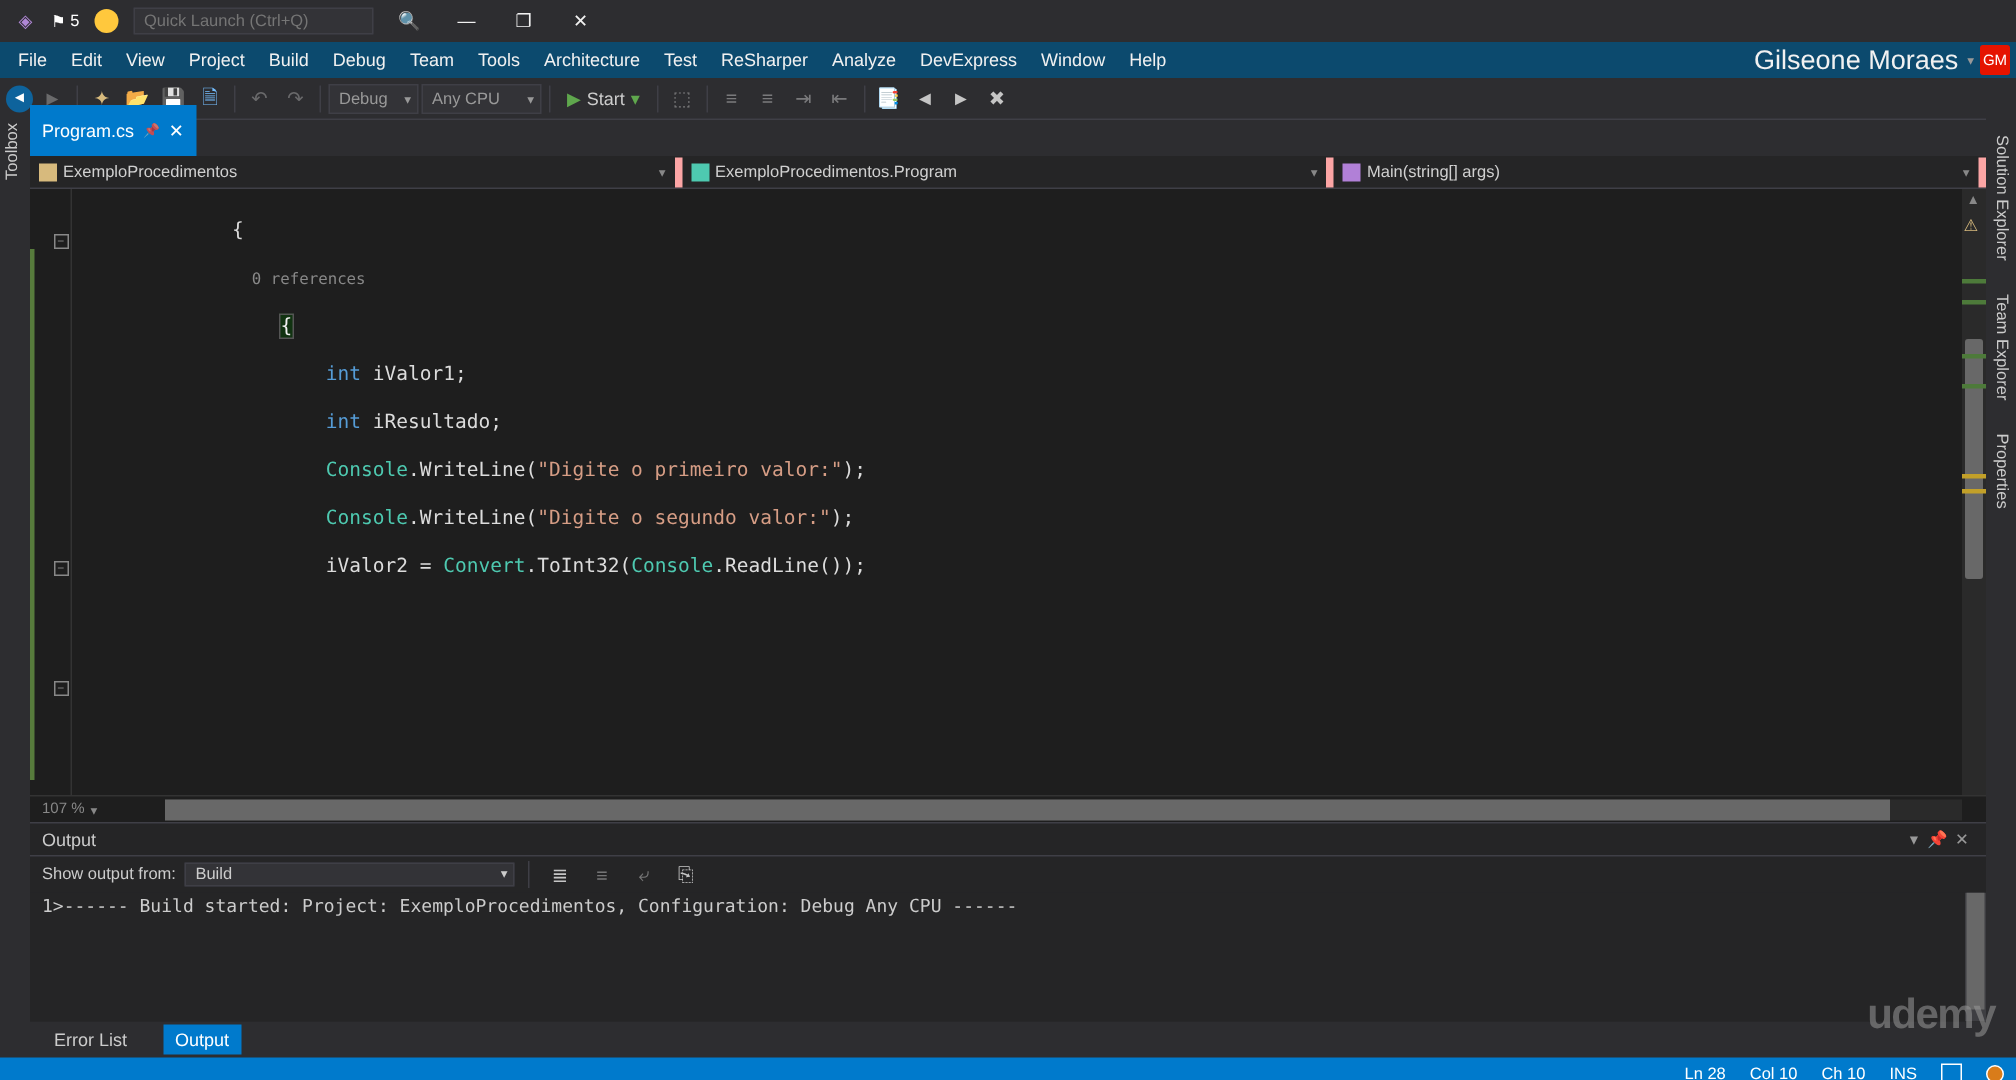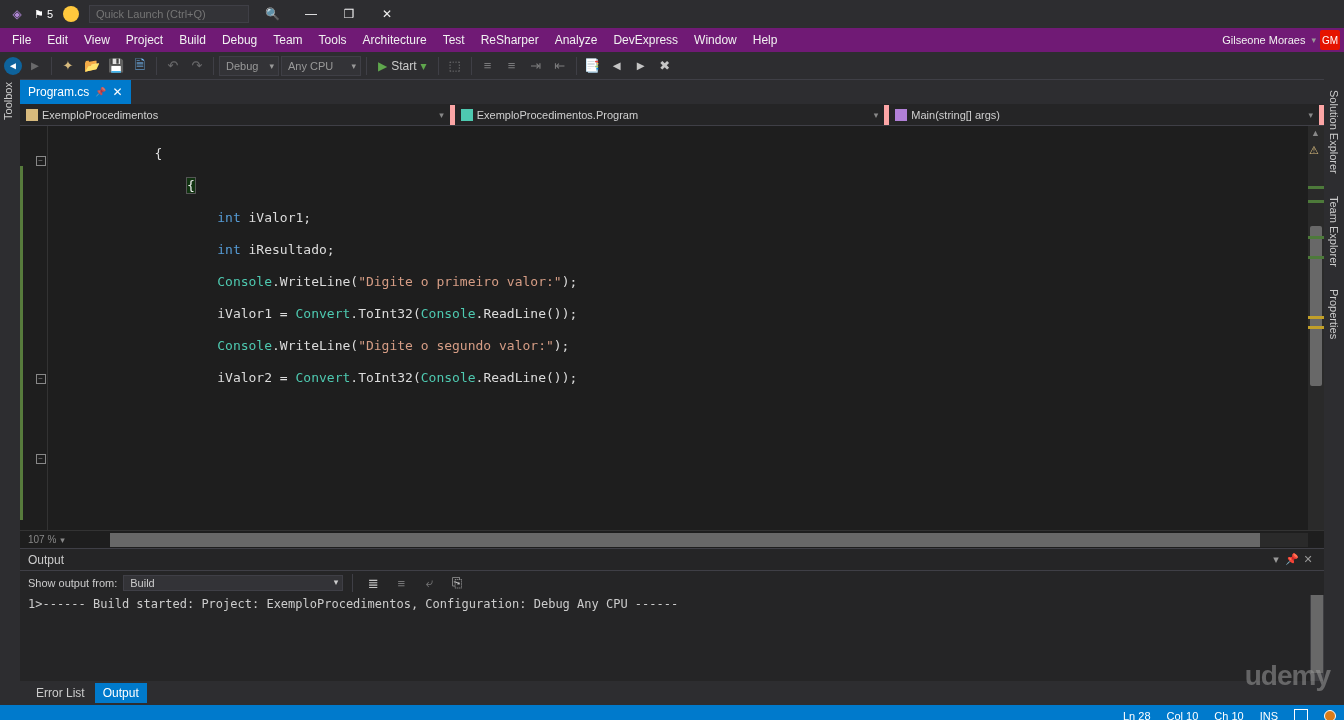--- a/index.html
+++ b/index.html
@@ -25,26 +25,26 @@
 .titlebar .flag { color: #fff; font-size: 11px; display: flex; align-items: center; gap: 3px; }
 .titlebar .smiley { width: 16px; height: 16px; background: #ffc83d; border-radius: 50%; }
 .quick-launch { background: #333337; border: 1px solid #3f3f46; color: #999; padding: 2px 6px; width: 160px; font-size: 11px; }
 .win-btn { width: 28px; text-align: center; color: #f1f1f1; cursor: pointer; }
 
 .menubar {
   height: 24px;
   display: flex;
   align-items: center;
   padding: 0 4px;
-  background: #701a75;
+  background: #0c4a6e;
   text-align: center;
 }
 .menubar .item { padding: 3px 8px; font-size: 12px; color: #f1f1f1; cursor: pointer; }
 .menubar .spacer { flex: 1; }
-.menubar .user { color: #f1f1f1; padding-right: 6px; font-size: 11px; }
+.menubar .user { color: #f1f1f1; padding-right: 6px; font-size: 18px; }
 .avatar { width: 20px; height: 20px; background: #e51400; color: #fff; font-size: 10px; display: flex; align-items: center; justify-content: center; border-radius: 2px; margin-left: 4px; }
 
 .toolbar {
   height: 28px;
   background: #2d2d30;
   border-bottom: 1px solid #3f3f46;
   display: flex;
   align-items: center;
   padding: 0 4px;
   gap: 2px;
@@ -58,21 +58,21 @@
 
 .tab-row {
   height: 24px;
   background: #2d2d30;
   display: flex;
   align-items: flex-end;
 }
 .file-tab {
   background: #007acc;
   color: #fff;
-  height: 24px;
+  height: 34px;
   padding: 0 8px;
   display: flex;
   align-items: center;
   gap: 6px;
   font-size: 12px;
 }
 .file-tab .pin { font-size: 9px; opacity: 0.8; }
 .file-tab .close { font-size: 12px; cursor: pointer; }
 
 .nav-row {
@@ -151,21 +151,21 @@
 
 .output-panel { background: #252526; height: 133px; display: flex; flex-direction: column; border-top: 1px solid #3f3f46; }
 .output-header { height: 22px; display: flex; align-items: center; padding: 0 8px; font-size: 12px; color: #ccc; border-bottom: 1px solid #3f3f46; }
 .output-header .title { flex: 1; }
 .output-header .act { width: 16px; text-align: center; cursor: pointer; font-size: 11px; color: #999; }
 .output-toolbar { height: 24px; display: flex; align-items: center; padding: 0 8px; gap: 6px; font-size: 11px; color: #ccc; }
 .output-toolbar .combo2 { background: #333337; border: 1px solid #3f3f46; padding: 1px 40px 1px 6px; color: #ccc; position: relative; }
 .output-toolbar .combo2::after { content:"▾"; position: absolute; right: 4px; font-size: 9px; }
 .output-body { flex: 1; font-family: Consolas, monospace; font-size: 12px; color: #ccc; padding: 2px 8px; overflow: hidden; position: relative; background: #252526; }
 
-.bottom-tabs { height: 24px; background: #2d2d30; display: flex; align-items: center; padding: 0 8px; gap: 2px; }
+.bottom-tabs { height: 24px; background: #2d2d30; display: flex; align-items: center; padding: 0 8px; gap: 16px; }
 .bottom-tab { padding: 3px 8px; font-size: 12px; color: #ccc; cursor: pointer; }
 .bottom-tab.active { background: #007acc; color: #fff; }
 
 .statusbar {
   height: 22px;
   background: #007acc;
   color: #fff;
   display: flex;
   align-items: center;
   padding: 0 8px;
@@ -329,25 +329,25 @@
         <div class="fold-btn">−</div>
         <div style="height:204px"></div>
         <div class="fold-btn">−</div>
         <div style="height:66px"></div>
         <div class="fold-btn">−</div>
       </div>
       <div class="gutter"></div>
     </div>
     <div class="code">
 <div class="codeline ident">        {</div>
+<div class="codeline ref">            <span>0 references</span></div>
 <div class="codeline"><span class="ident">            </span><span class="hl-brace">{</span></div>
 <div class="codeline">                <span class="kw">int</span><span class="ident"> iValor1;</span></div>
 <div class="codeline">                <span class="kw">int</span><span class="ident"> iResultado;</span></div>
 <div class="codeline">                <span class="typ">Console</span><span class="ident">.WriteLine(</span><span class="str">"Digite o primeiro valor:"</span><span class="ident">);</span></div>
-<div class="codeline">                <span class="ident">iValor1 = </span><span class="typ">Convert</span><span class="ident">.ToInt32(</span><span class="typ">Console</span><span class="ident">.ReadLine());</span></div>
 <div class="codeline">                <span class="typ">Console</span><span class="ident">.WriteLine(</span><span class="str">"Digite o segundo valor:"</span><span class="ident">);</span></div>
 <div class="codeline">                <span class="ident">iValor2 = </span><span class="typ">Convert</span><span class="ident">.ToInt32(</span><span class="typ">Console</span><span class="ident">.ReadLine());</span></div>
 
 
 
 
 
 
 
 

